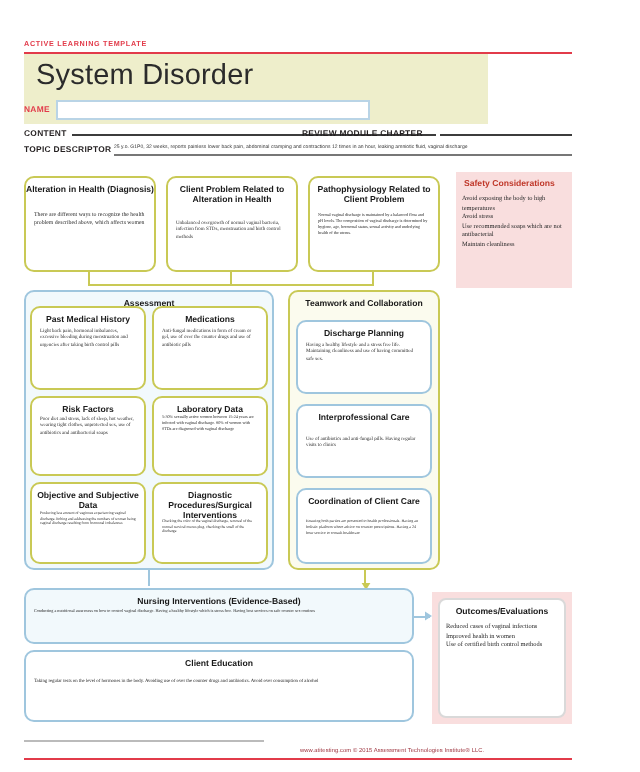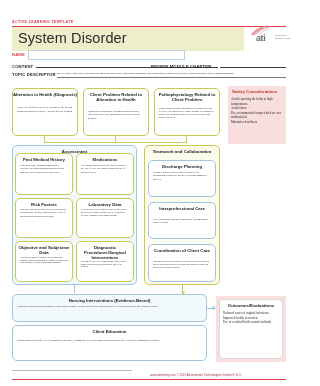--- a/index.html
+++ b/index.html
@@ -17,21 +17,21 @@
   .hdr-label{
     position:absolute;left:12px;top:20px;
     font-size:3.6px;letter-spacing:.35px;font-weight:700;
     color:#e23b4a;text-transform:uppercase;
   }
   .hdr-rule{
     position:absolute;left:12px;top:25.5px;width:274px;height:1.2px;
     background:#e23b4a;
   }
   .title-band{
-    position:absolute;left:12px;top:27px;width:232px;height:24px;
+    position:absolute;left:12px;top:27px;width:232px;height:35px;
     background:#eeeecb;
   }
   .title-band span{
     position:absolute;left:6px;top:3px;
     font-size:14.5px;font-weight:400;color:#2b2b2b;letter-spacing:.1px;
   }
   .logo{
     position:absolute;left:248px;top:24px;width:46px;height:22px;
   }
   .logo .swoosh{
@@ -114,29 +114,20 @@
 
 <div class="page">
 
   <div class="hdr-label">ACTIVE LEARNING TEMPLATE</div>
   <div class="hdr-rule"></div>
 
   <div class="title-band">
     <span>System Disorder</span>
   </div>
 
-  <div class="logo">
-    <svg class="swoosh" viewBox="0 0 40 22">
-      <path d="M2 19 C10 9, 22 2, 36 1 C26 6, 14 12, 6 21 Z" fill="#e8919a"></path>
-      <path d="M10 20 C17 12, 27 6, 37 4" stroke="#d9606d" stroke-width="1.4" fill="none"></path>
-      <path d="M16 21 C21 15, 29 10, 38 8" stroke="#e8919a" stroke-width="1.1" fill="none"></path>
-    </svg>
-    <div class="atitxt">ati</div>
-    <div class="sub">NURSING<br>EDUCATION</div>
-  </div>
 
   <div class="fld red" style="left:12px;top:52px;">NAME</div>
   <div class="namebox" title=""></div>
 
   <div class="fld" style="left:12px;top:63.5px;">CONTENT</div>
   <div class="line" style="left:36px;top:67px;width:182px;"></div>
 
   <div class="fld" style="left:151px;top:63.5px;">REVIEW MODULE CHAPTER</div>
   <div class="line" style="left:220px;top:67px;width:66px;"></div>
 

